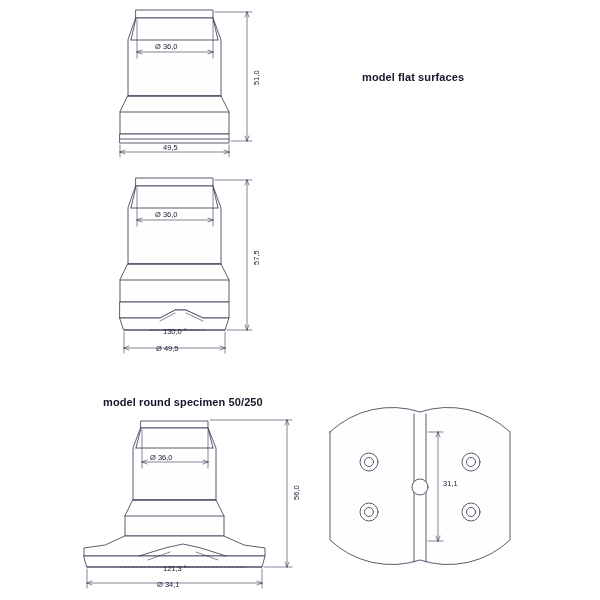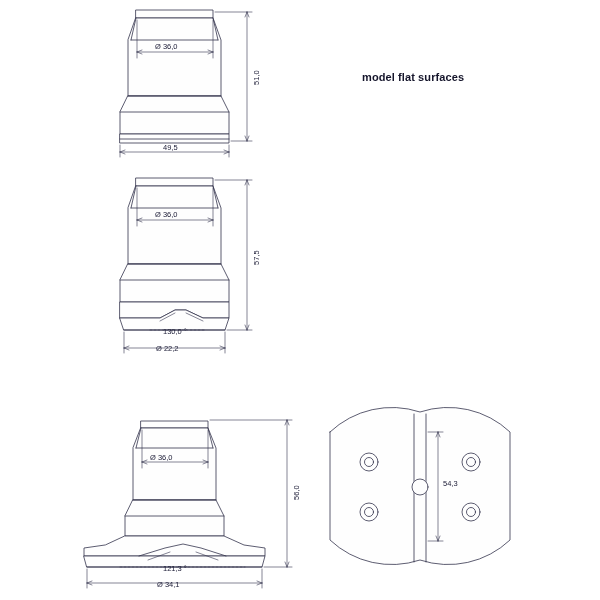--- a/index.html
+++ b/index.html
@@ -171,22 +171,23 @@
   </svg>
 
   <div class="label model-title" style="left:330px; top:71px;padding-left:32px;">model flat surfaces</div>
   <div class="label dim" style="left:155px; top:42px;">Ø 36,0</div>
   <div class="label dim rot" style="left:252px; top:85px; transform: rotate(-90deg);">51,0</div>
   <div class="label dim" style="left:163px; top:143px;">49,5</div>
 
   <div class="label dim" style="left:155px; top:210px;">Ø 36,0</div>
   <div class="label dim rot" style="left:252px; top:265px; transform: rotate(-90deg);">57,5</div>
   <div class="label dim" style="left:163px; top:327px;">130,0 °</div>
-  <div class="label dim" style="left:156px; top:344px;">Ø 22,2</div>
+  <div class="label dim" style="left:156px; top:344px;">Ø 49,5</div>
 
+  <div class="label model-title" style="left:103px; top:396px;">model round specimen 50/250</div>
   <div class="label dim" style="left:150px; top:453px;">Ø 36,0</div>
   <div class="label dim rot" style="left:292px; top:500px; transform: rotate(-90deg);">56,0</div>
   <div class="label dim" style="left:163px; top:564px;">121,3 °</div>
   <div class="label dim" style="left:157px; top:580px;">Ø 34,1</div>
 
-  <div class="label dim" style="left:443px; top:479px;">54,3</div>
+  <div class="label dim" style="left:443px; top:479px;">31,1</div>
 
 </div>
 
 </body></html>

